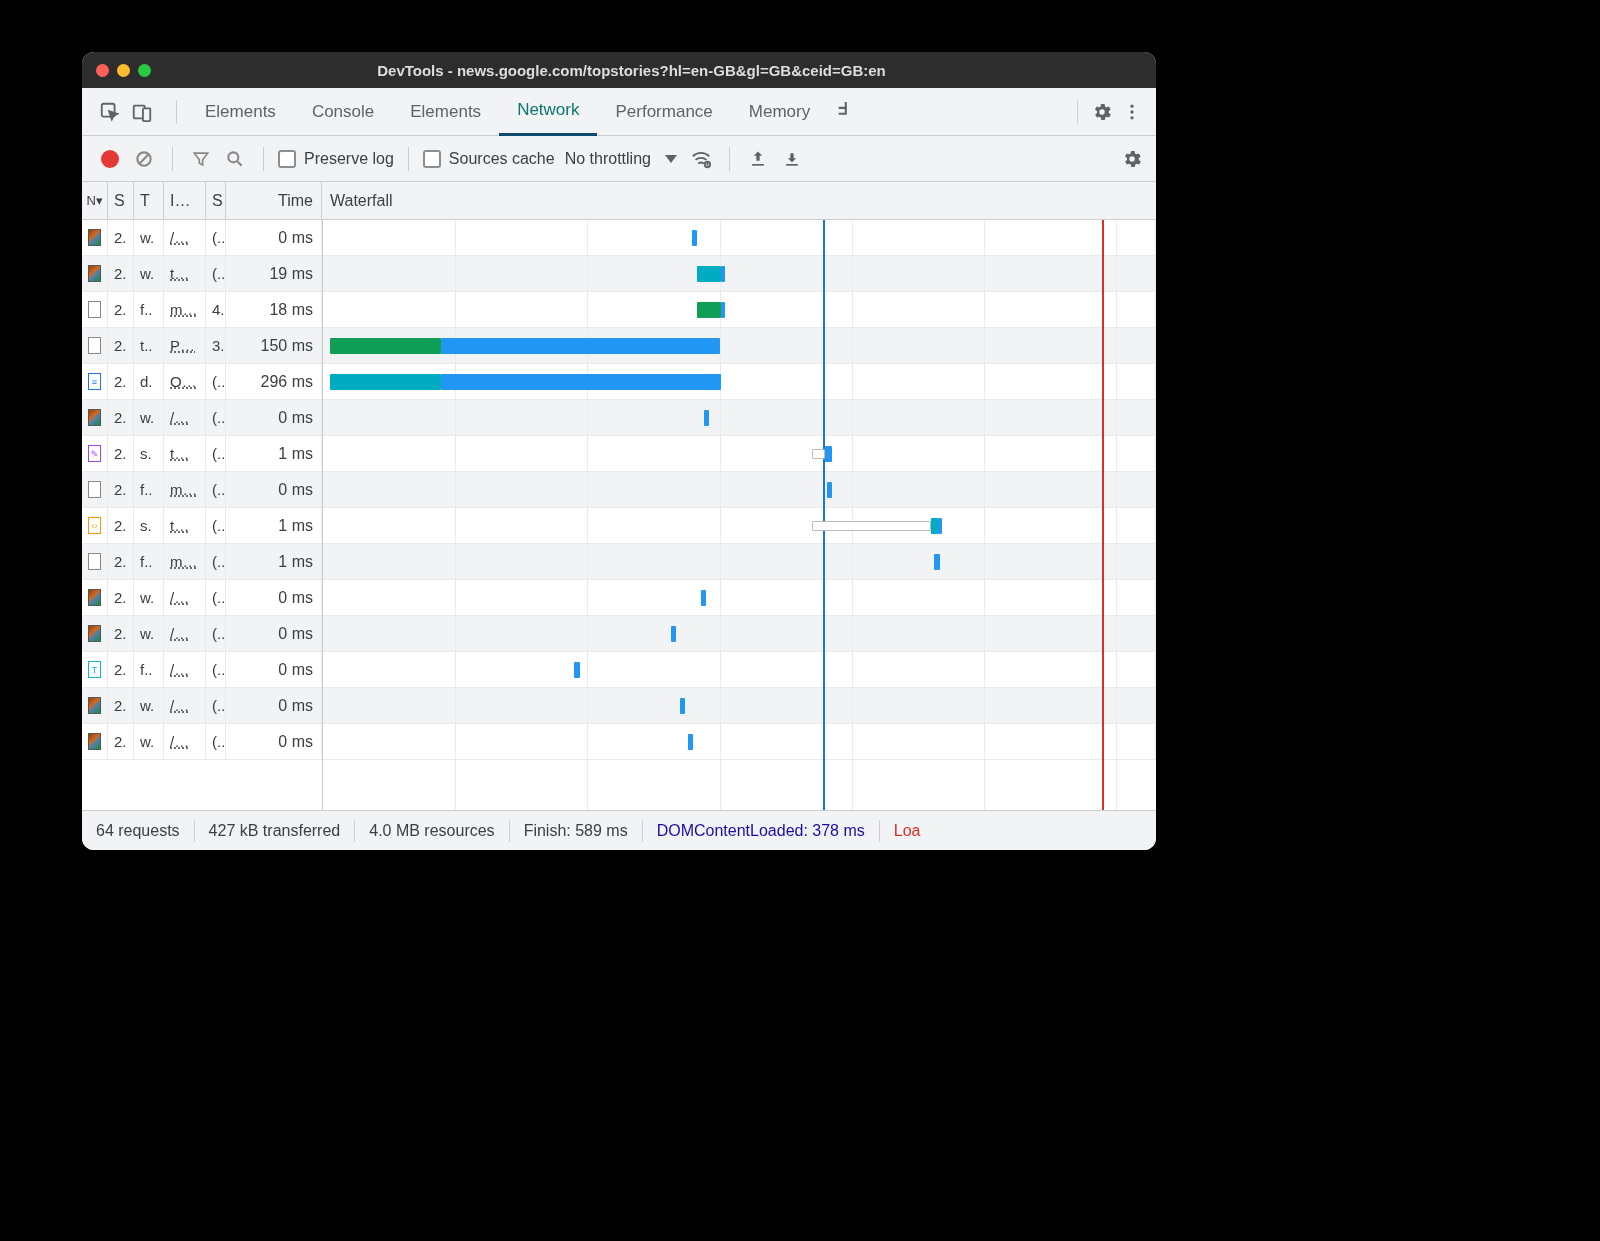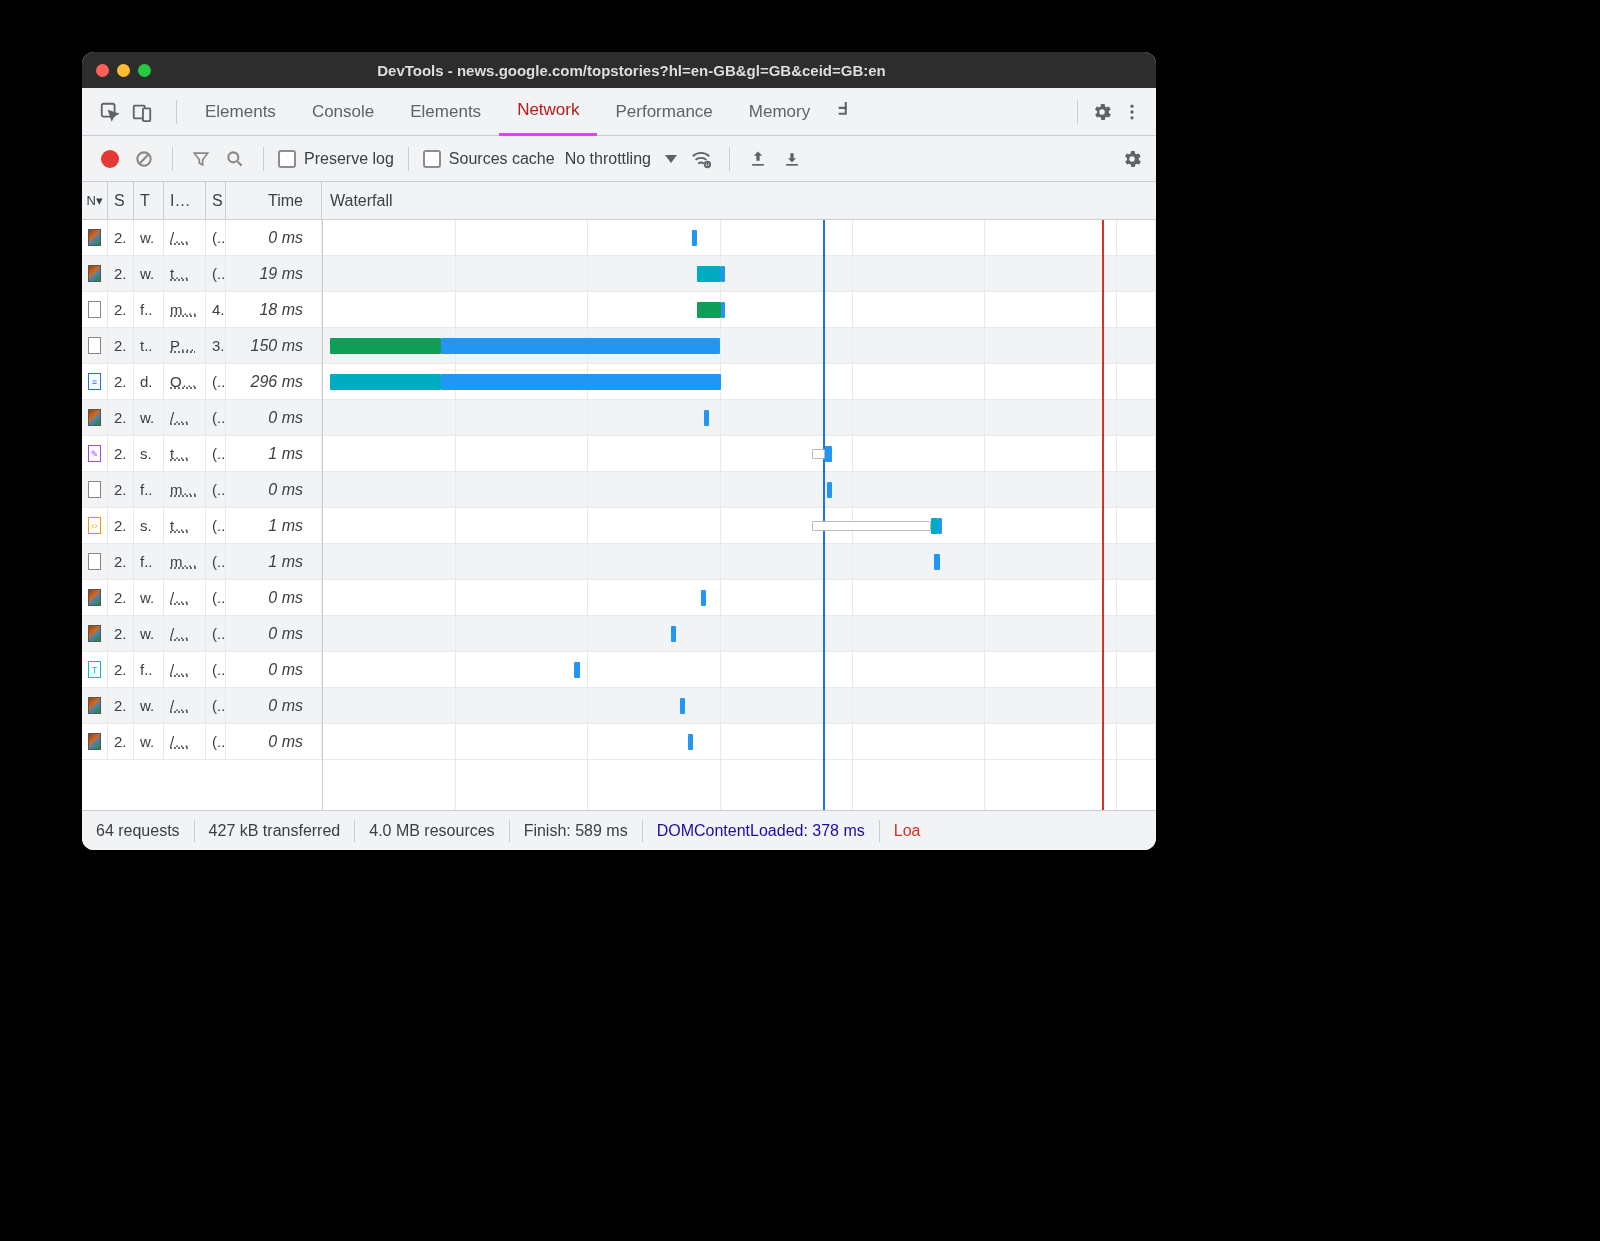--- a/index.html
+++ b/index.html
@@ -16,48 +16,48 @@
   .dot { width: 13px; height: 13px; border-radius: 50%; }
   .dot.red { background: #ff5f57; }
   .dot.yellow { background: #febc2e; }
   .dot.green { background: #28c840; }
   .titlebar-title { flex: 1; text-align: center; color: #ddd; font-size: 15px; font-weight: 600; margin-right: 50px; white-space: nowrap; overflow: hidden; text-overflow: ellipsis; padding-left: 20px; }
   
   .tabs { height: 48px; background: #f1f3f4; border-bottom: 1px solid #cacdd1; display: flex; align-items: center; padding: 0 10px 0 14px; gap: 2px; flex-shrink:0; }
   .tabs-left-icons { display:flex; align-items:center; gap: 4px; padding-right:10px; }
   .vsep { width:1px; height:24px; background:#cacdd1; margin:0 8px; }
   .tab { padding: 0 18px; height: 48px; display: flex; align-items: center; font-size: 17px; color: #5f6368; cursor: pointer; }
-  .tab.active { color: #b91c1c; font-weight: 500; border-bottom: 3px solid #d946ef; }
+  .tab.active { color: #0f766e; font-weight: 500; border-bottom: 3px solid #0c4a6e; }
   .tabs-spacer { flex:1; }
   .icon-btn { width: 28px; height: 28px; display:flex; align-items:center; justify-content:center; cursor:pointer; color:#5f6368; }
   
   .toolbar { height: 46px; background: #f1f3f4; border-bottom: 1px solid #cacdd1; display:flex; align-items:center; padding:0 10px 0 14px; gap:6px; flex-shrink:0; }
   .record-dot { width: 18px; height:18px; border-radius:50%; background:#e53935; }
   .chk { display:flex; align-items:center; gap:8px; font-size:16px; color:#3c4043; cursor:pointer; }
   .chkbox { width:18px; height:18px; border:2px solid #8a8d91; border-radius:3px; background:#fff; }
   .select { display:flex; align-items:center; gap:14px; font-size:16px; color:#3c4043; cursor:pointer; padding:0 4px; }
   .triangle-down { width:0; height:0; border-left:6px solid transparent; border-right:6px solid transparent; border-top:8px solid #5f6368; }
   
   .table-header { height:38px; background:#f1f3f4; border-bottom:1px solid #cacdd1; display:flex; flex-shrink:0; font-size:16px; color:#3c4043; }
   .col { border-right:1px solid #cacdd1; display:flex; align-items:center; padding:0 6px; overflow:hidden; white-space:nowrap; }
   .col-icon { width:26px; justify-content:center; font-size:13px; }
   .col-s1 { width:26px; }
   .col-t { width:30px; }
   .col-i { width:42px; }
   .col-s2 { width:20px; }
-  .col-time { width:96px; justify-content:flex-end; padding-right:18px;text-align:center; }
+  .col-time { width:96px; justify-content:flex-end; padding-right:8px;text-align:center; }
   .col-wf { flex:1; border-right:none; position:relative; padding-left:8px; }
   
   .rows { flex:1; overflow:hidden; position:relative; }
   .row { height:36px; display:flex; border-bottom:1px solid #e8eaed; font-size:16px; color:#3c4043; }
   .row:nth-child(even) { background:#f1f3f4; }
   .row .col { border-right:1px solid #e8eaed; }
   .row .col-i, .row .col-t, .row .col-s1, .row .col-s2 { font-size:15px; }
   .row .col-i { text-decoration: underline dotted; }
-  .row .col-time { font-variant-numeric: tabular-nums; font-style: italic; }
+  .row .col-time { font-variant-numeric: tabular-nums; }
   .type-icon { width:17px; height:17px; border:1px solid #888; background:#fff; display:flex; align-items:center; justify-content:center; font-size:9px; }
   .type-icon.img { background: linear-gradient(135deg,#8B4513 0%, #D2691E 40%, #4682B4 60%, #228B22 100%); border:1px solid #555; }
   .type-icon.doc { border-color:#1a73e8; color:#1a73e8; }
   .type-icon.script { border-color:#f29900; color:#f29900; }
   .type-icon.css { border-color:#a142f4; color:#a142f4; }
   .type-icon.font { border-color:#12b5cb; color:#12b5cb; }
   
   .wf-wrap { position:absolute; left:240px; right:0; top:0; bottom:0; border-left:1px solid #cacdd1; }
   .wf-grid { position:absolute; inset:0; }
   .wf-vline { position:absolute; top:0; bottom:0; width:1px; background:#e8eaed; }

